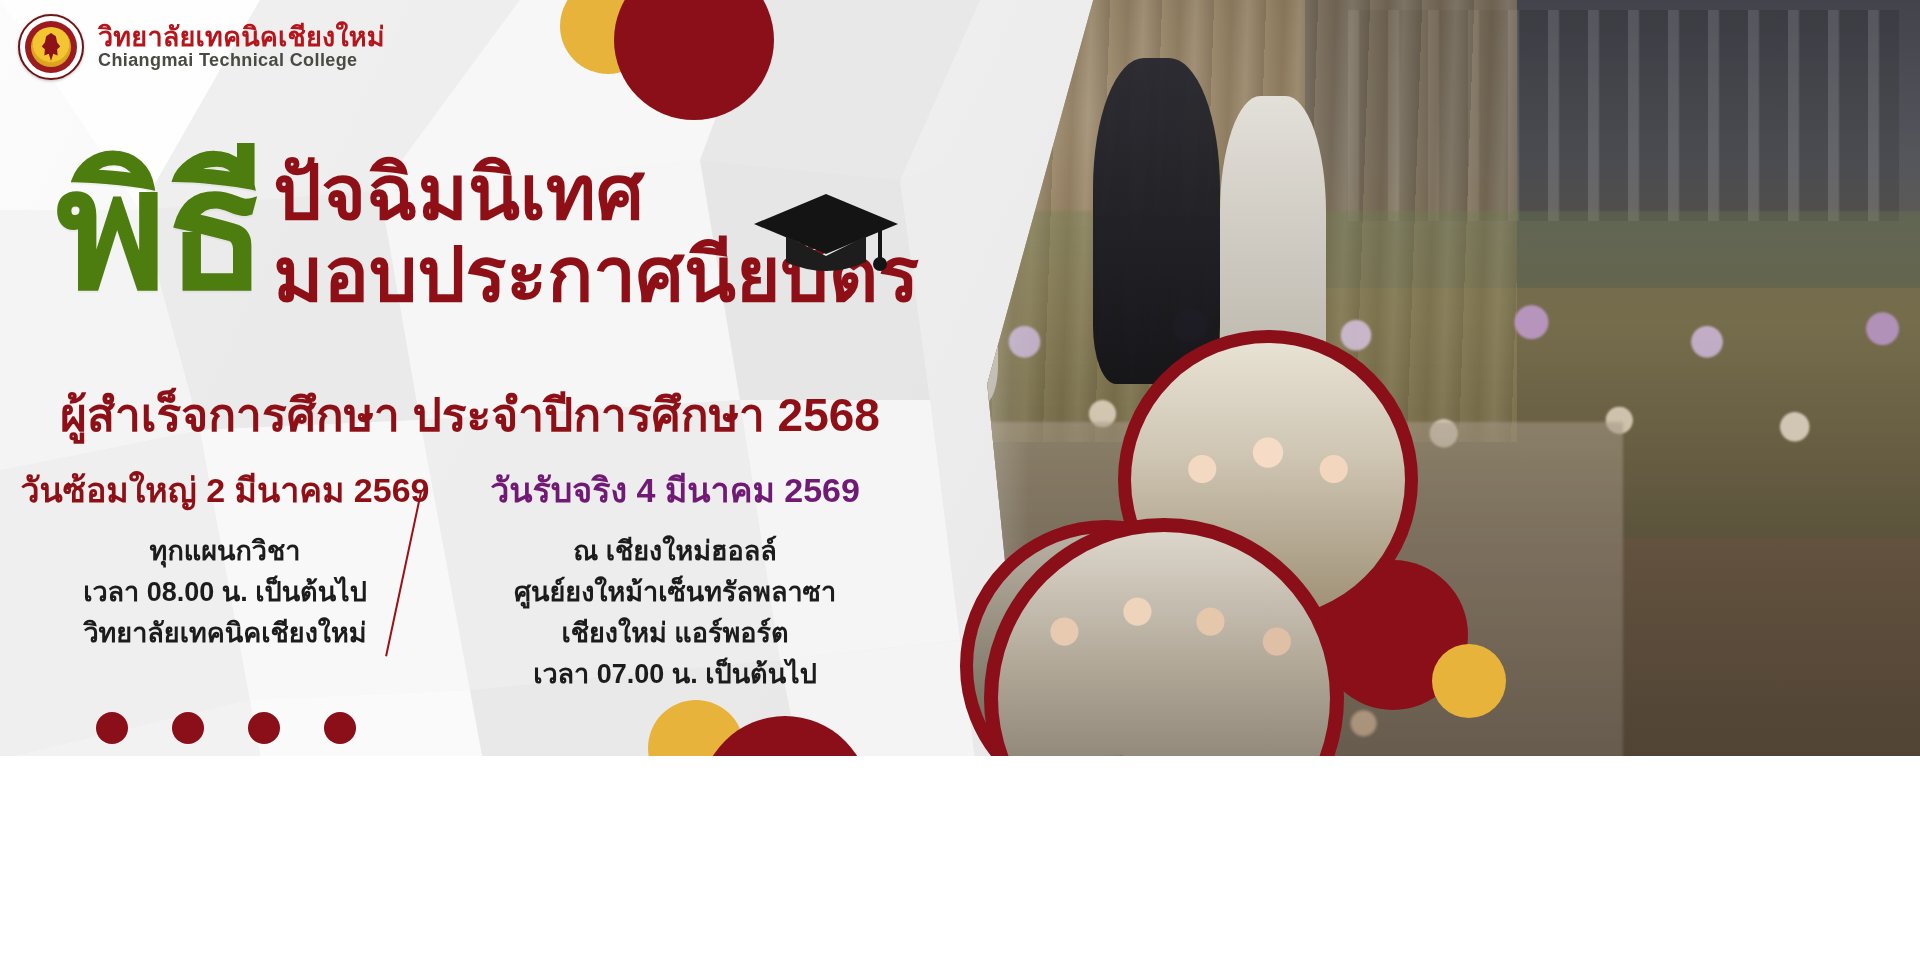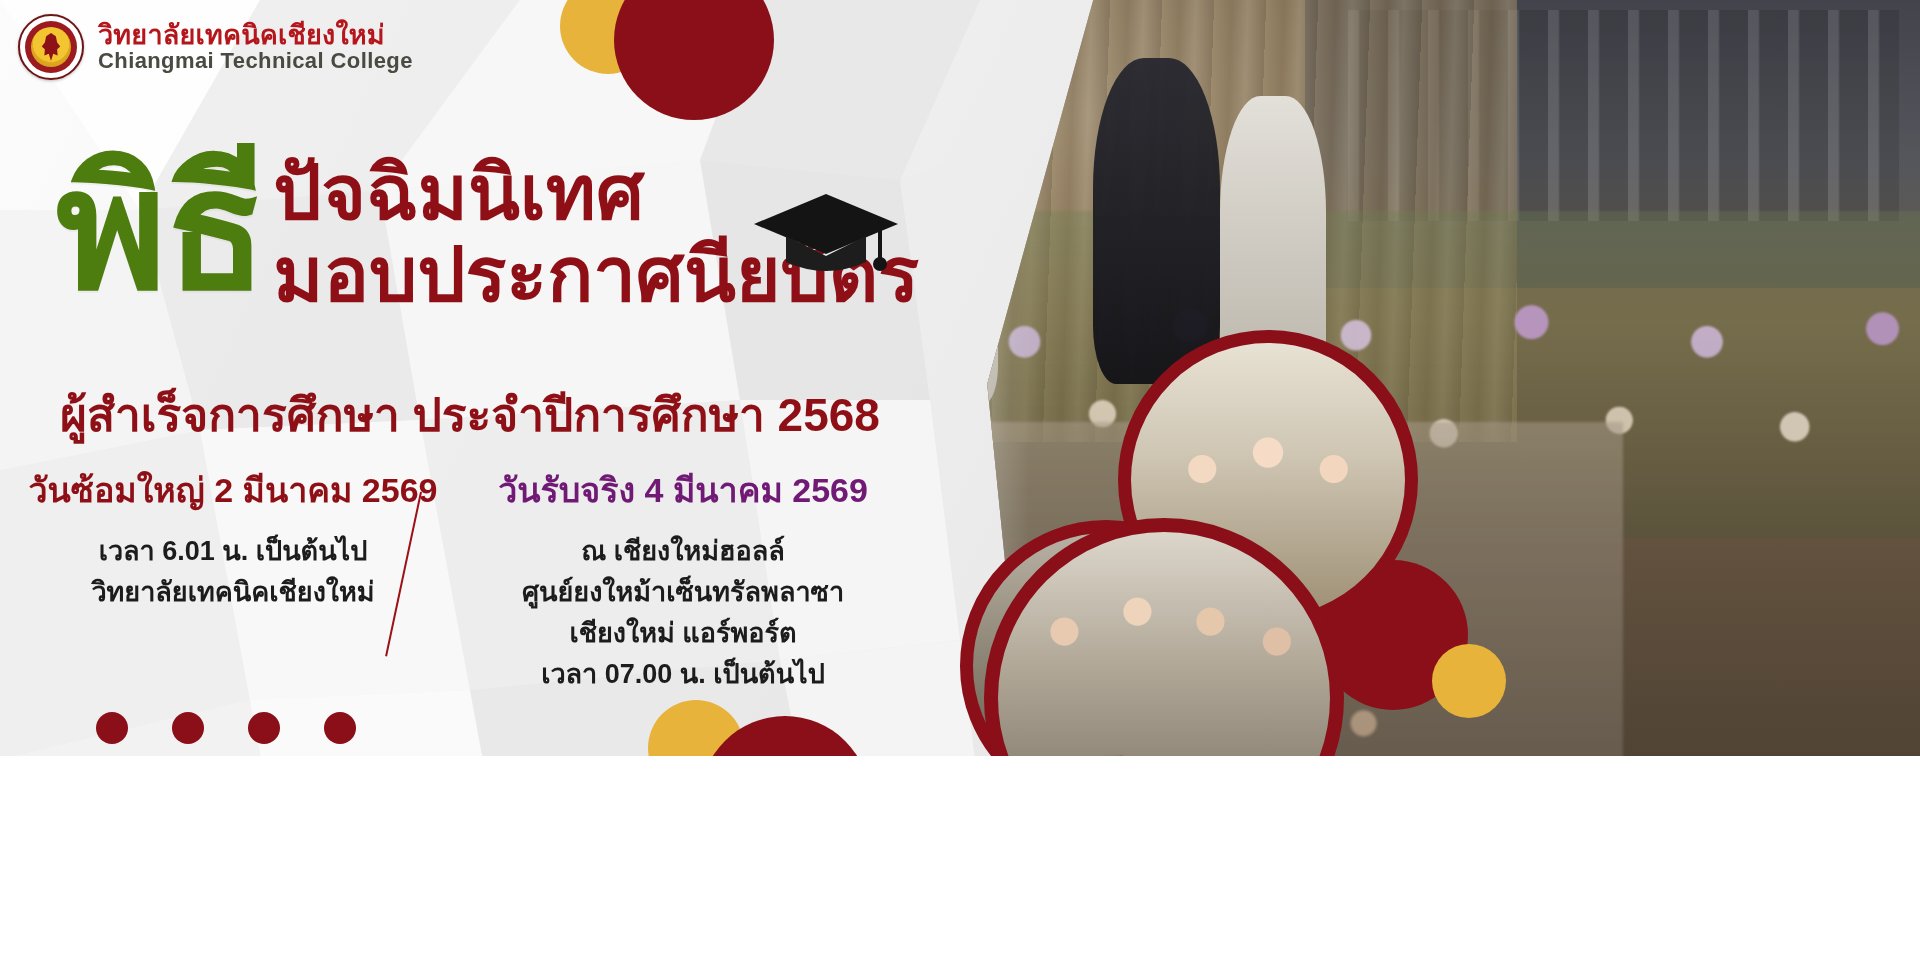--- a/index.html
+++ b/index.html
@@ -277,21 +277,21 @@
   }
   .brand-th {
     font-size: 27px;
     font-weight: bold;
     color: #b5161c;
     line-height: 1.05;
     letter-spacing: .2px;
     white-space: nowrap;
   }
   .brand-en {
-    font-size: 22px;
+    font-size: 18px;
     font-weight: bold;
     color: #4a4a42;
     line-height: 1.1;
     letter-spacing: .4px;
     white-space: nowrap;
   }
 
   
   .headline {
     position: absolute;
@@ -337,21 +337,21 @@
     left: 752px;
     top: 190px;
     width: 148px;
     height: 96px;
     z-index: 16;
   }
 
   
   .cols {
     position: absolute;
-    left: 8px;
+    left: 0;
     top: 470px;
     width: 900px;
     display: flex;
     z-index: 15;
     justify-content: center;
   }
   .col {
     flex: 1;
     text-align: center;
     padding: 0 12px;
@@ -485,21 +485,22 @@
   </div>
 
   <div class="subhead">ผู้สำเร็จการศึกษา ประจำปีการศึกษา 2568</div>
 
   <div class="col-divider"></div>
 
   <div class="cols">
     <div class="col col-left">
       <div class="col-heading">วันซ้อมใหญ่ 2 มีนาคม 2569</div>
       <div class="col-body">
-        <div>เวลา 6.01 น. เป็นต้นไป</div>
+        <div>ทุกแผนกวิชา</div>
+        <div>เวลา 08.00 น. เป็นต้นไป</div>
         <div>วิทยาลัยเทคนิคเชียงใหม่</div>
       </div>
     </div>
     <div class="col col-right">
       <div class="col-heading">วันรับจริง 4 มีนาคม 2569</div>
       <div class="col-body">
         <div>ณ เชียงใหม่ฮอลล์</div>
         <div>ศูนย์ยงใหม้าเซ็นทรัลพลาซา</div>
         <div>เชียงใหม่ แอร์พอร์ต</div>
         <div>เวลา 07.00 น. เป็นต้นไป</div>

